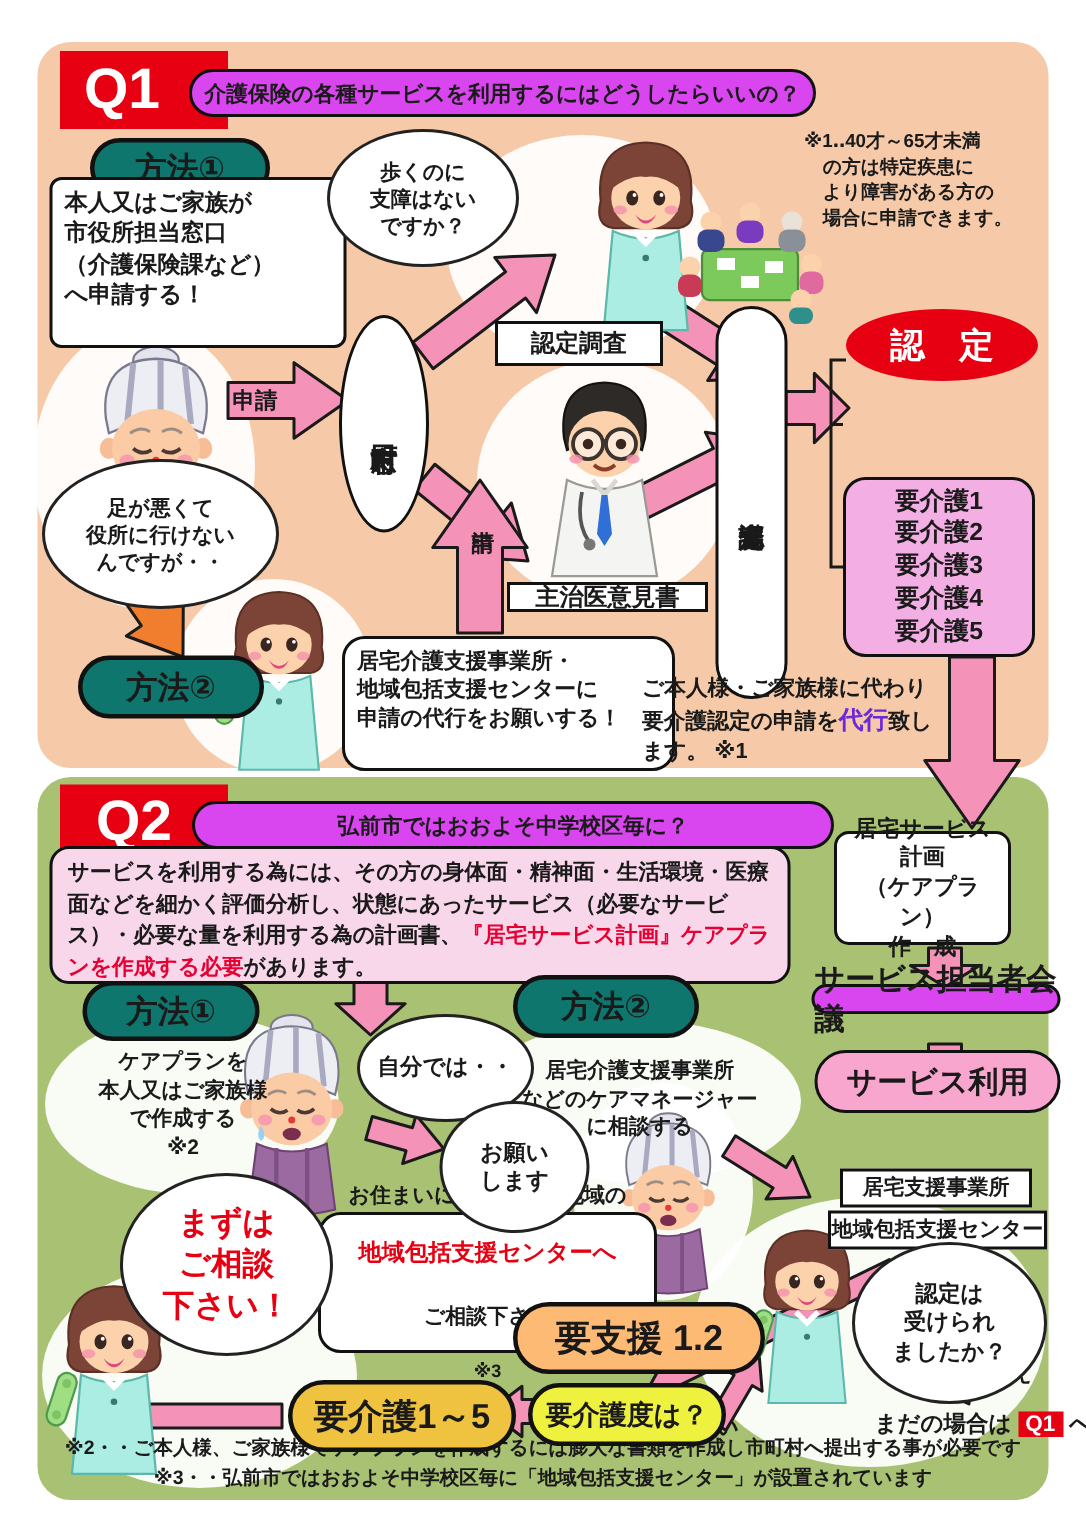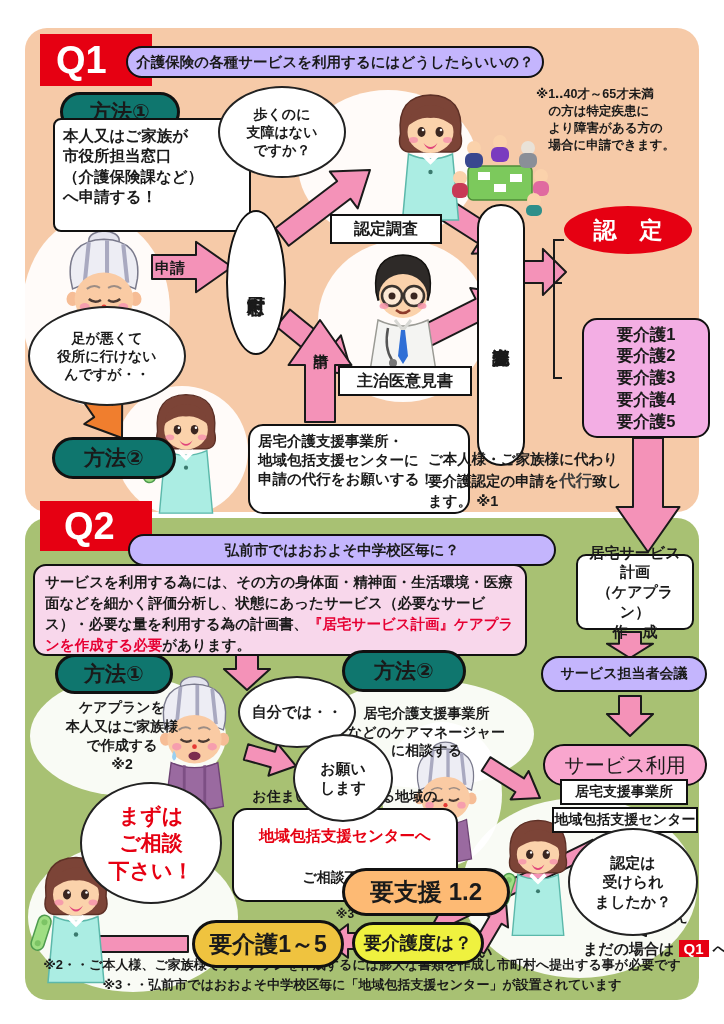--- a/index.html
+++ b/index.html
@@ -4,26 +4,26 @@
 <style>
   html,body{margin:0;padding:0;background:#fff;}
   #page{position:relative;width:724px;height:1024px;background:#fff;overflow:hidden;
         font-family:"Liberation Sans","DejaVu Sans",sans-serif;color:#1a1a1a;}
   .abs{position:absolute;box-sizing:border-box;}
   .section{border-radius:22px;z-index:0;}
   .blob{background:#fff;border-radius:50%;opacity:.93;z-index:1;}
   .z2{z-index:2;} .z4{z-index:4;} .z5{z-index:5;}
   .qbadge{background:#E60012;color:#fff;font-weight:bold;font-size:38px;
           display:flex;align-items:center;padding-left:16px;z-index:4;}
-  .titlepill{background:#c4b5fd;border:2px solid #111;border-radius:17px;display:flex;
+  .titlepill{background:#d946ef;border:2px solid #111;border-radius:17px;display:flex;
              align-items:center;justify-content:center;font-weight:bold;font-size:14.5px;z-index:4;}
   .methodpill{background:#0f766e;border:3px solid #111;border-radius:21px;display:flex;
               align-items:center;justify-content:center;font-weight:bold;font-size:21px;z-index:4;}
   .whitebox{background:#fff;border:2px solid #111;border-radius:8px;padding:6px 8px;
-            font-weight:bold;white-space:pre-line;line-height:1.32;z-index:4;margin-left:20px;}
+            font-weight:bold;white-space:pre-line;line-height:1.32;z-index:4;}
   .label-sm{background:#fff;border:2px solid #111;display:flex;align-items:center;
             justify-content:center;font-weight:bold;z-index:4;}
   .cloud{background:#fff;border:2.5px solid #222;border-radius:50%;display:flex;align-items:center;
          justify-content:center;text-align:center;font-weight:bold;white-space:pre-line;
          line-height:1.3;z-index:5;}
   .vtext{writing-mode:vertical-rl;text-orientation:upright;display:flex;align-items:center;
          justify-content:center;font-weight:bold;z-index:4;background:#fff;border:2.5px solid #111;}
   .pill-gold{border:3px solid #111;border-radius:26px;display:flex;align-items:center;
              justify-content:center;font-weight:bold;z-index:5;}
   .plain{white-space:pre-line;font-weight:bold;line-height:1.35;z-index:4;}
@@ -92,39 +92,39 @@
   <div class="abs vtext oval" style="left:226px;top:210px;width:60px;height:145px;font-size:18px;">市町村窓口</div>
 
   <div class="abs plain z4" style="left:155px;top:258px;font-size:15px;">申請</div>
   <div class="abs z4" style="left:311px;top:342px;writing-mode:vertical-rl;text-orientation:upright;font-weight:bold;font-size:15px;">申請</div>
 
   <div class="abs cloud" style="left:28px;top:306px;width:158px;height:100px;font-size:14px;">足が悪くて
 役所に行けない
 んですが・・</div>
 
   <div class="abs label-sm" style="left:330px;top:214px;width:112px;height:30px;font-size:16px;">認定調査</div>
-  <div class="abs label-sm" style="left:338px;top:366px;width:134px;height:30px;font-size:16px;">主治医意見書</div>
+  <div class="abs label-sm" style="left:338px;top:388px;width:134px;height:20px;font-size:16px;">主治医意見書</div>
 
   <div class="abs vtext" style="left:477px;top:204px;width:48px;height:262px;font-size:17px;border-radius:24px;">介護認定審査会</div>
 
   <div class="abs ctr" style="left:564px;top:206px;width:128px;height:48px;background:#E60012;border-radius:50%;color:#fff;font-weight:bold;font-size:23px;z-index:4;">認　定</div>
   <div class="abs whitebox ctr" style="left:562px;top:318px;width:128px;height:120px;border-radius:15px;border-width:2.5px;font-size:16.5px;background:#F3AEE4;text-align:center;">要介護1
 要介護2
 要介護3
 要介護4
 要介護5</div>
 
   <div class="abs methodpill" style="left:52px;top:437px;width:124px;height:42px;">方法②</div>
   <div class="abs whitebox" style="left:228px;top:424px;width:222px;height:90px;border-radius:15px;font-size:14.5px;">居宅介護支援事業所・
 地域包括支援センターに
 申請の代行をお願いする！</div>
 
   <div class="abs plain" style="left:428px;top:430px;width:238px;font-size:14.5px;">
     <span>ご本人様・ご家族様に代わり
-要介護認定の申請を</span><span style="color:#404040;font-size:16.5px;">代行</span><span>致し
+要介護認定の申請を</span><span style="color:#6d28d9;font-size:16.5px;">代行</span><span>致し
 ます。 ※1</span>
   </div>
 
   <div class="abs char" style="left:378px;top:88px;width:105px;height:135px;">
       <svg viewBox="0 0 100 135" xmlns="http://www.w3.org/2000/svg">
 <path d="M20,46 Q16,8 50,7 Q84,8 80,46 Q84,62 72,64 L28,64 Q16,62 20,46 Z" fill="#7C4437" stroke="#5d3026" stroke-width="1.5"></path>
 <ellipse cx="50" cy="44" rx="23" ry="21" fill="#FBD2AB"></ellipse>
 <path d="M27,38 Q30,18 50,17 Q70,18 73,38 Q60,28 50,30 Q40,28 27,38 Z" fill="#7C4437"></path>
 <ellipse cx="41" cy="44" rx="4" ry="5" fill="#3a2620"></ellipse>
         <circle cx="42.5" cy="42" r="1.3" fill="#fff"></circle>
@@ -212,32 +212,32 @@
 <path d="M42,66 L50,74 L58,66" fill="none" stroke="#ffffff" stroke-width="4"></path>
 <circle cx="50" cy="84" r="2.2" fill="#3a7a6e"></circle>
 <g transform="rotate(18 14 84)">
           <rect x="8" y="64" width="13" height="36" rx="6.5" fill="#9FDE83" stroke="#4e9b4e" stroke-width="1.5"></rect>
 <circle cx="14.5" cy="71" r="3" fill="#7cc465"></circle>
           <circle cx="14.5" cy="93" r="3" fill="#7cc465"></circle>
         </g>
       </svg>
     </div>
 
-  <div class="abs qbadge" style="left:40px;top:501px;width:112px;height:50px;padding-left:24px;">Q2</div>
+  <div class="abs qbadge" style="left:40px;top:523px;width:112px;height:50px;padding-left:24px;">Q2</div>
   <div class="abs titlepill" style="left:128px;top:534px;width:428px;height:32px;">弘前市ではおおよそ中学校区毎に？</div>
 
   <div class="abs z4" style="left:33px;top:564px;width:494px;height:92px;background:#F8D7EB;border:2.5px solid #111;border-radius:13px;padding:6px 10px;font-size:14.5px;font-weight:bold;line-height:1.45;">
     <span>サービスを利用する為には、その方の身体面・精神面・生活環境・医療面などを細かく評価分析し、状態にあったサービス（必要なサービス）・必要な量を利用する為の計画書、</span><span style="color:#E60033;">『居宅サービス計画』ケアプランを作成する必要</span><span>があります。</span>
   </div>
 
   <div class="abs whitebox ctr" style="left:556px;top:554px;width:118px;height:76px;border-radius:10px;font-size:15px;text-align:center;">居宅サービス計画
 （ケアプラン）
 作　成</div>
-  <div class="abs titlepill" style="left:541px;top:656px;width:166px;height:36px;border-radius:18px;font-size:14px;">サービス担当者会議</div>
-  <div class="abs ctr" style="left:543px;top:744px;width:164px;height:42px;background:#F9A6CE;border:2.5px solid #111;border-radius:21px;font-weight:normal;font-size:20px;z-index:4;">サービス利用</div>
+  <div class="abs titlepill" style="left:541px;top:656px;width:166px;height:20px;border-radius:18px;font-size:20px;">サービス担当者会議</div>
+  <div class="abs ctr" style="left:543px;top:700px;width:164px;height:42px;background:#F9A6CE;border:2.5px solid #111;border-radius:21px;font-weight:bold;font-size:20px;z-index:4;">サービス利用</div>
 
   <div class="abs methodpill" style="left:55px;top:654px;width:118px;height:40px;">方法①</div>
   <div class="abs ctr plain" style="left:42px;top:686px;width:160px;height:100px;font-size:14px;z-index:4;">ケアプランを
 本人又はご家族様
 で作成する
 ※2</div>
   <div class="abs cloud" style="left:238px;top:676px;width:118px;height:72px;font-size:15px;">自分では・・</div>
 
   <div class="abs methodpill" style="left:342px;top:650px;width:124px;height:42px;">方法②</div>
   <div class="abs ctr plain" style="left:324px;top:688px;width:205px;height:88px;font-size:14px;z-index:4;">居宅介護支援事業所

